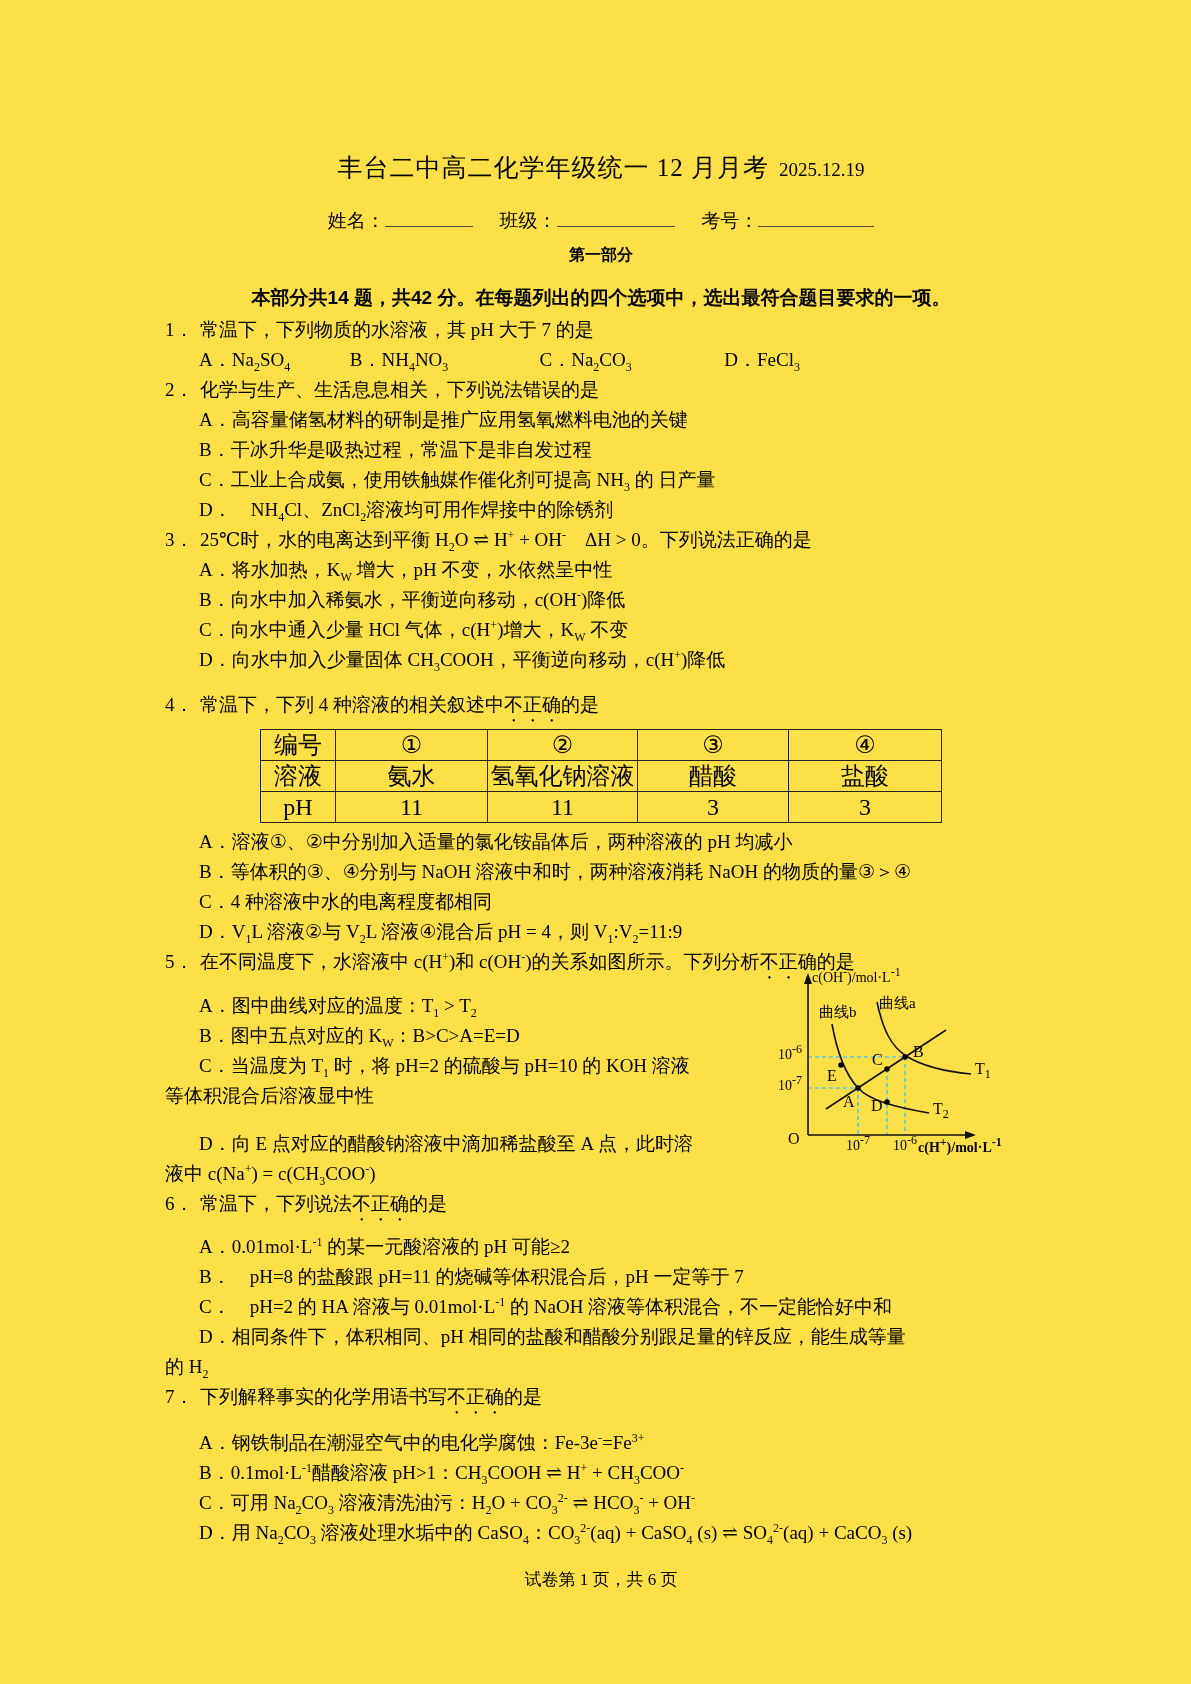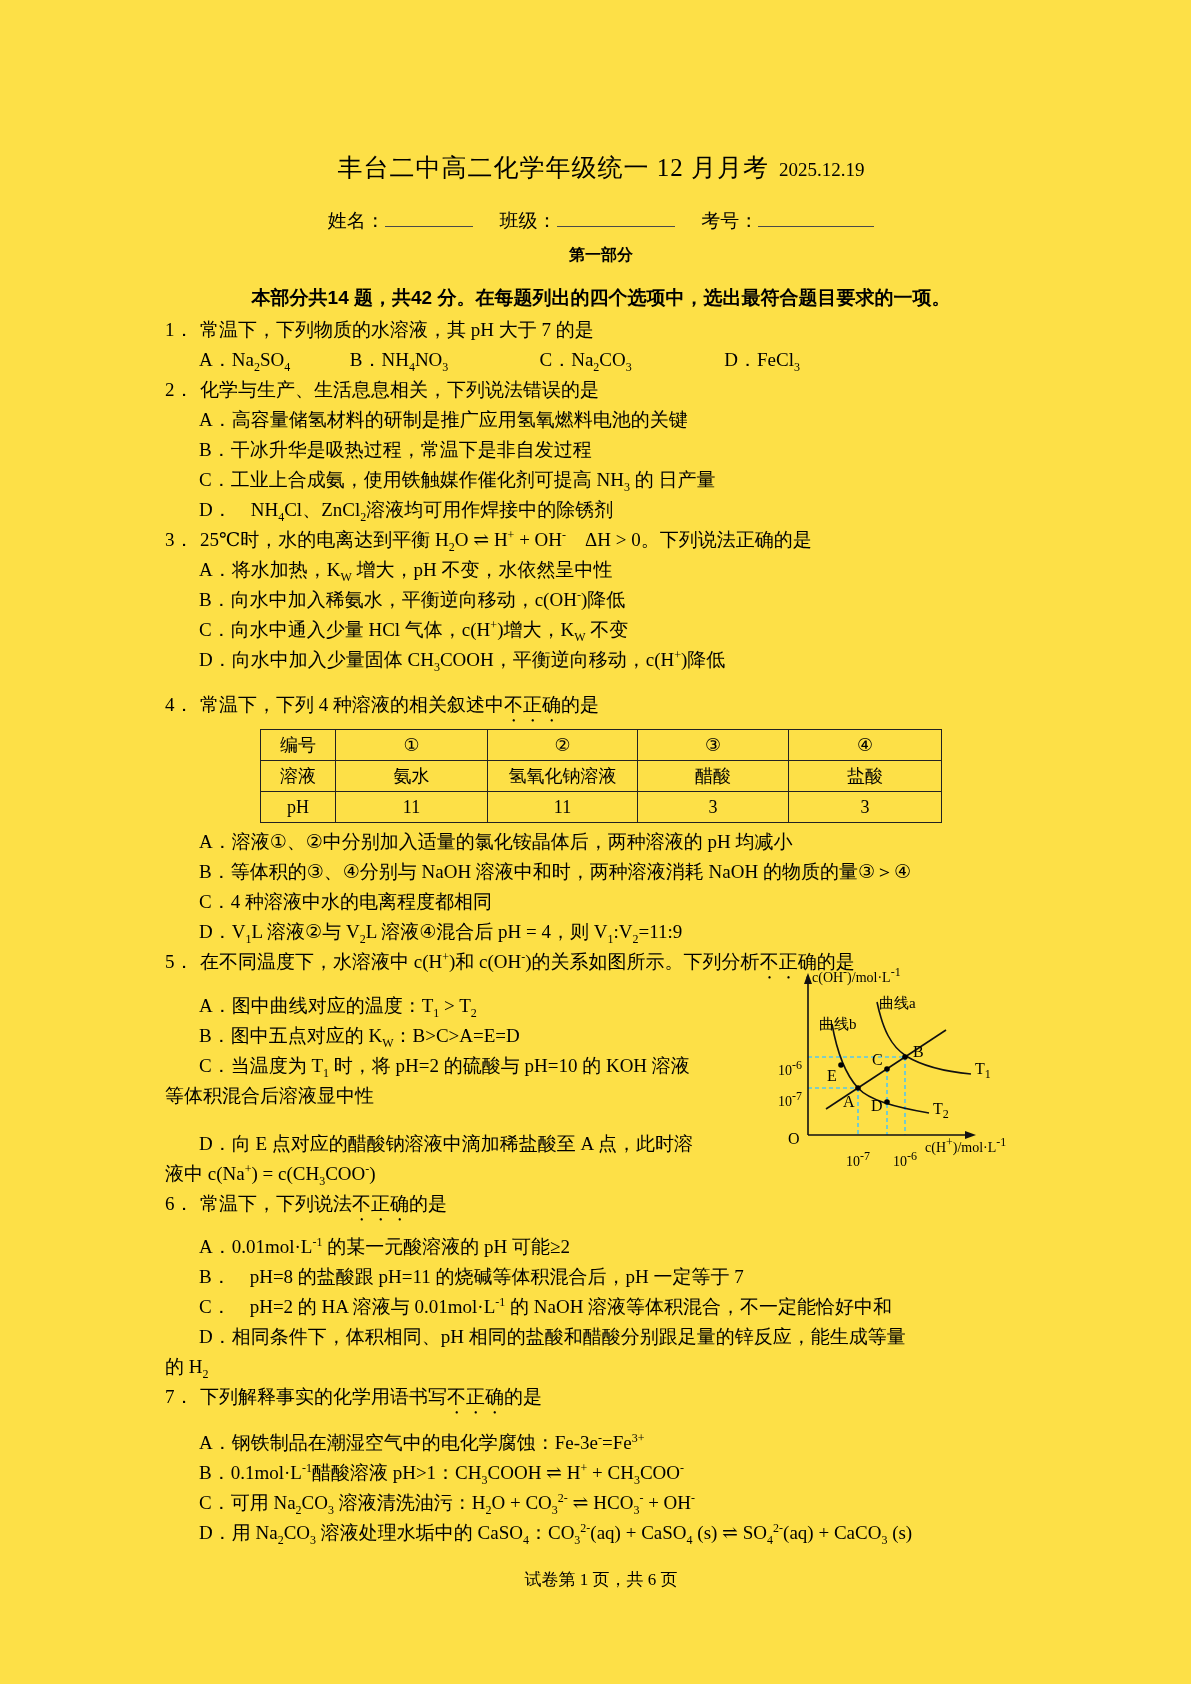--- a/index.html
+++ b/index.html
@@ -26,32 +26,32 @@
   .qnum{display:inline-block;width:35px;}
   .opt{line-height:30px;text-indent:34px;}
   .optrow{padding-left:34px;height:30px;white-space:nowrap;}
   .optitem{display:inline-block;}
   .optitem.c1{width:146px;}.optitem.c2{width:185px;}.optitem.c3{width:180px;}
   sup{font-size:12px;vertical-align:super;line-height:0;}
   sub{font-size:12px;vertical-align:sub;line-height:0;}
   .emdots{-webkit-text-emphasis:filled dot;-webkit-text-emphasis-position:under left;
           text-emphasis:filled dot;text-emphasis-position:under left;}
   table.soln{border-collapse:collapse;margin:3px 0 4px 95px;table-layout:fixed;}
-  table.soln td{border:1.6px solid #222;height:30px;text-align:center;padding:0;font-size:18px;}
+  table.soln td{border:1.6px solid #222;height:30px;text-align:center;padding:0;font-size:24px;}
   .opts-q4{margin-top:4px;}
   .opts-q5{margin-top:8px;width:585px;}
   .opts-q5 .optD{margin-top:18px;}
   .opts-q6{margin-top:7px;}
   .opts-q7{margin-top:10px;}
   .footer{margin-top:17px;height:30px;text-align:center;font-size:17px;}
   
   .figure{position:absolute;left:742px;top:968px;width:296px;height:205px;}
   .figure svg{position:absolute;left:0;top:0;}
   .fig-label{position:absolute;font-size:15px;white-space:nowrap;line-height:16px;}
-  .fig-tick{position:absolute;font-size:14px;line-height:15px;white-space:nowrap;margin-top:16px;}
+  .fig-tick{position:absolute;font-size:14px;line-height:15px;white-space:nowrap;}
   .pt-label{position:absolute;font-size:16px;line-height:16px;font-family:"Liberation Serif",serif;}
 </style>
 </head>
 <body>
 
 <div class="page">
 
   <div class="title">
     <span class="title-main">丰台二中高二化学年级统一 12 月月考</span><span class="title-date">2025.12.19</span>
   </div>
@@ -164,34 +164,34 @@
       <path d="M 90,56 C 95,84 103,106 116,120 C 127,132 152,139 187,145" fill="none" stroke="#111" stroke-width="1.6"></path>
 
       <circle cx="116" cy="120" r="2.8" fill="#000"></circle>
       <circle cx="163" cy="89" r="2.8" fill="#000"></circle>
       <circle cx="145" cy="101" r="2.8" fill="#000"></circle>
       <circle cx="145" cy="134" r="2.8" fill="#000"></circle>
       <circle cx="99" cy="97" r="2.8" fill="#000"></circle>
     </svg>
     <span class="fig-label" style="left:70px;top:2px;font-size:14px;">c(OH<sup>-</sup>)/mol·L<sup>-1</sup></span>
     <span class="fig-label" style="left:137px;top:27px;">曲线a</span>
-    <span class="fig-label" style="left:77px;top:48px;">曲线b</span>
+    <span class="fig-label" style="left:77px;top:36px;">曲线b</span>
     <span class="fig-tick" style="left:26px;top:79px;width:34px;text-align:right;">10<sup>-6</sup></span>
     <span class="fig-tick" style="left:26px;top:110px;width:34px;text-align:right;">10<sup>-7</sup></span>
     <span class="pt-label" style="left:233px;top:93px;">T<sub>1</sub></span>
     <span class="pt-label" style="left:191px;top:133px;">T<sub>2</sub></span>
     <span class="pt-label" style="left:171px;top:76px;font-style:normal;">B</span>
     <span class="pt-label" style="left:130px;top:84px;font-style:normal;">C</span>
     <span class="pt-label" style="left:85px;top:100px;font-style:normal;">E</span>
     <span class="pt-label" style="left:101px;top:126px;font-style:normal;">A</span>
     <span class="pt-label" style="left:129px;top:130px;font-style:normal;">D</span>
     <span class="pt-label" style="left:46px;top:163px;">O</span>
     <span class="fig-tick" style="left:98px;top:170px;width:36px;text-align:center;">10<sup>-7</sup></span>
     <span class="fig-tick" style="left:145px;top:170px;width:36px;text-align:center;">10<sup>-6</sup></span>
-    <span class="fig-label" style="left:183px;top:172px;font-size:14px;">c(H<sup>+</sup>)/mol·L<sup>-1</sup></span>
+    <span class="fig-label" style="left:176px;top:172px;font-size:14px;font-weight:bold;">c(H<sup>+</sup>)/mol·L<sup>-1</sup></span>
   </div>
 
   <section class="q" id="q6">
     <div class="stem"><span class="qnum">6．</span><span>常温下，下列说法<span class="emdots">不正确</span>的是</span></div>
     <div class="opts-q6">
       <div class="opt"><span>A．</span><span>0.01mol·L<sup>-1</sup> 的某一元酸溶液的 pH 可能≥2</span></div>
       <div class="opt"><span>B．</span><span>　pH=8 的盐酸跟 pH=11 的烧碱等体积混合后，pH 一定等于 7</span></div>
       <div class="opt"><span>C．</span><span>　pH=2 的 HA 溶液与 0.01mol·L<sup>-1</sup> 的 NaOH 溶液等体积混合，不一定能恰好中和</span></div>
       <div class="opt"><span>D．</span><span>相同条件下，体积相同、pH 相同的盐酸和醋酸分别跟足量的锌反应，能生成等量<br>的 H<sub>2</sub></span></div>
     </div>

